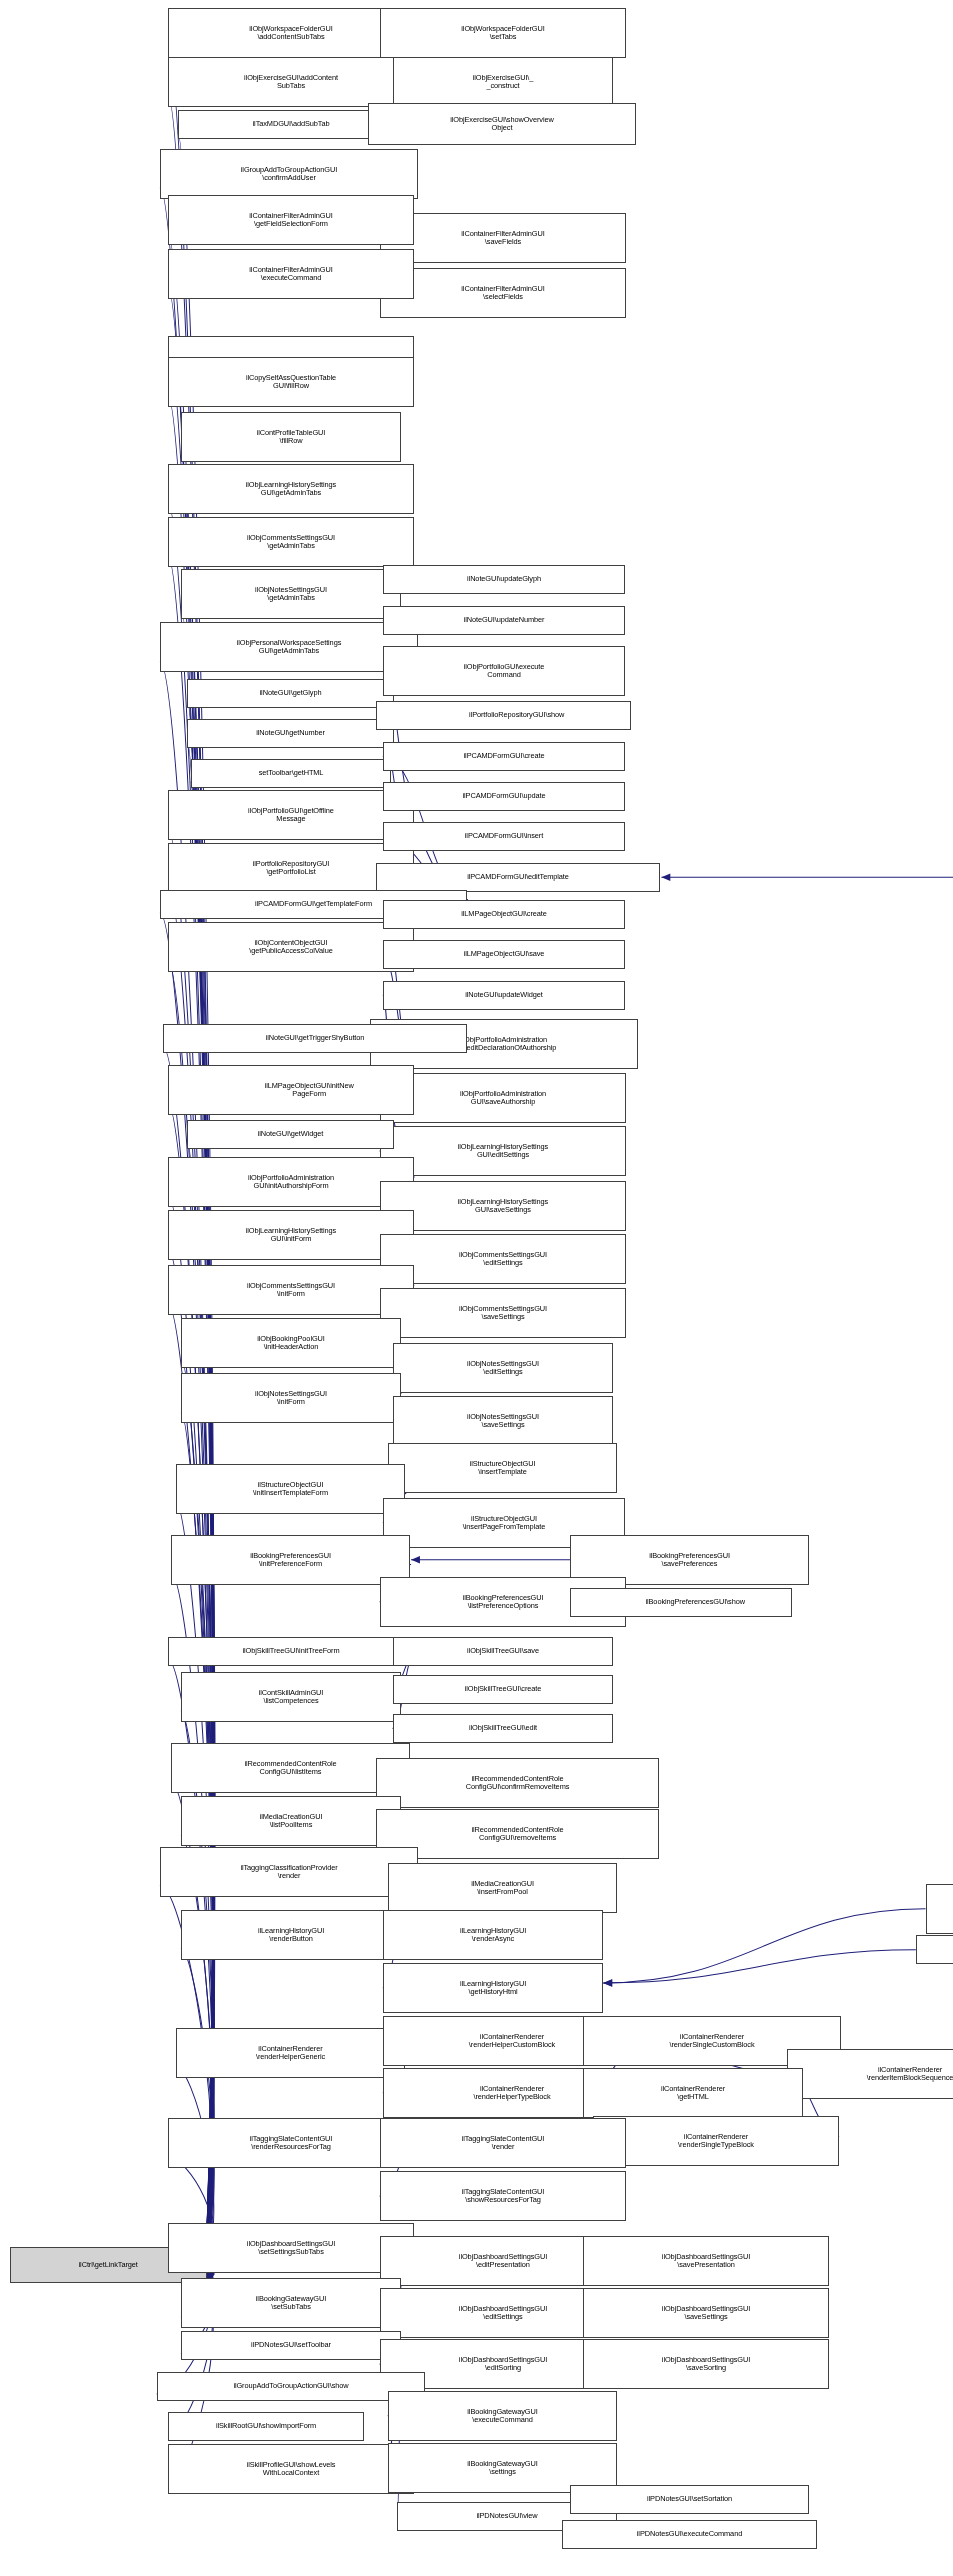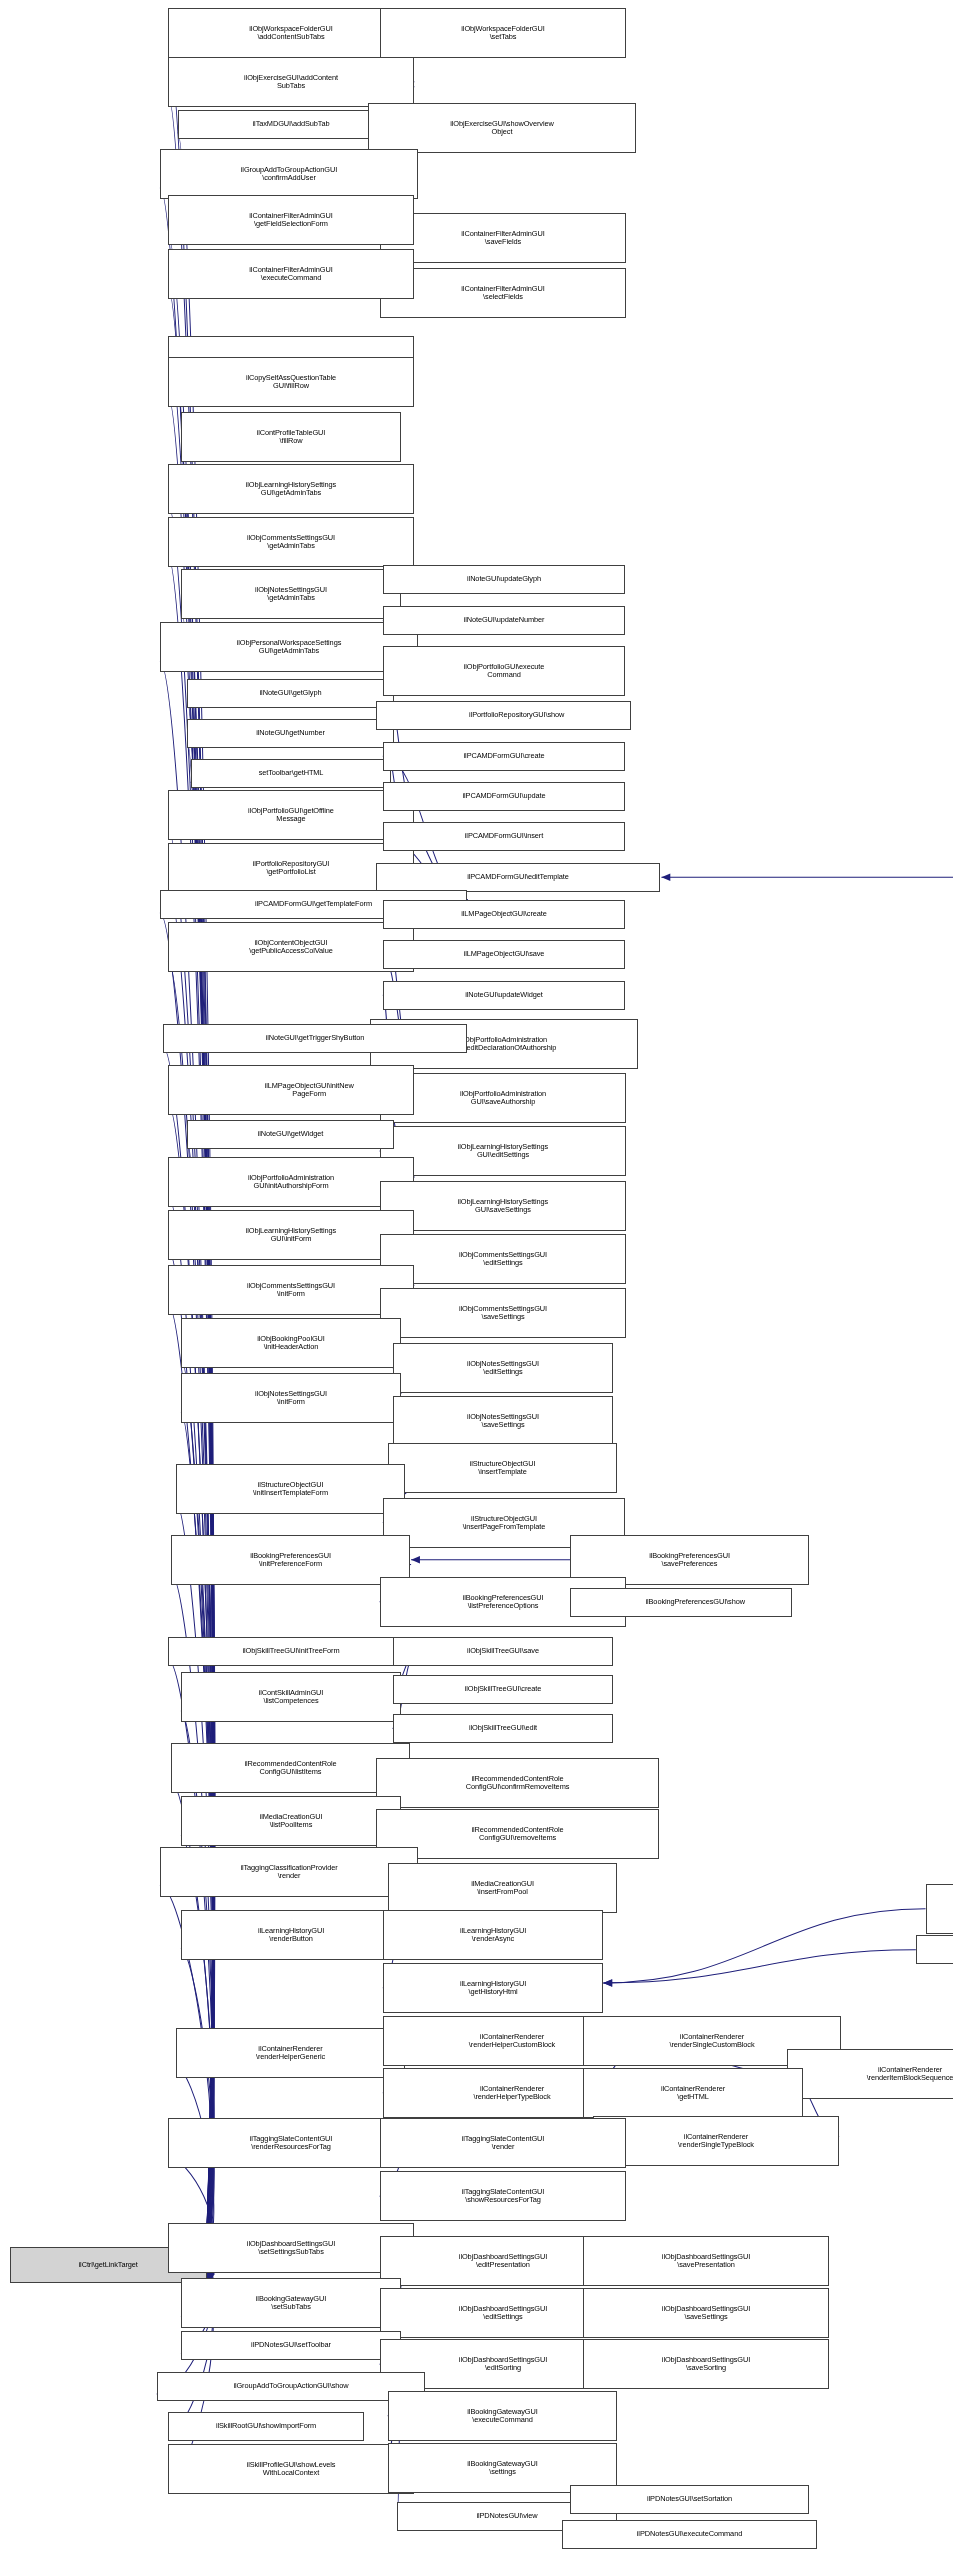--- a/index.html
+++ b/index.html
@@ -263,22 +263,24 @@
       <path d="M 696 3138 C 727.05 3138 733.95 3122 765 3122" stroke="#1f1f7a" stroke-width="1.25" fill="none"></path>
       <polygon points="765,3122 754,3126.6 754,3117.4" fill="#1f1f7a"></polygon>
     </svg>
 <div class="node root" style="left: 9.7px; top: 2247px; width: 197px; height: 36px;">ilCtrl\getLinkTarget</div>
     <div class="node" style="left: 168px; top: 8px; width: 246px; height: 50px;">ilObjWorkspaceFolderGUI
 \addContentSubTabs</div>
     <div class="node" style="left: 380px; top: 8px; width: 246px; height: 50px;">ilObjWorkspaceFolderGUI
 \setTabs</div>
     <div class="node" style="left: 168px; top: 57px; width: 246px; height: 50px;">ilObjExerciseGUI\addContent
 SubTabs</div>
+    <div class="node" style="left: 393px; top: 57px; width: 220px; height: 50px;">ilObjExerciseGUI\_
+_construct</div>
     <div class="node" style="left: 178px; top: 110px; width: 226px; height: 29px;">ilTaxMDGUI\addSubTab</div>
-    <div class="node" style="left: 368px; top: 103px; width: 268px; height: 50px;">ilObjExerciseGUI\showOverview
+    <div class="node" style="left: 368px; top: 103px; width: 268px; height: 42px;">ilObjExerciseGUI\showOverview
 Object</div>
     <div class="node" style="left: 160px; top: 149px; width: 258px; height: 50px;">ilGroupAddToGroupActionGUI
 \confirmAddUser</div>
     <div class="node" style="left: 380px; top: 213px; width: 246px; height: 50px;">ilContainerFilterAdminGUI
 \saveFields</div>
     <div class="node" style="left: 168px; top: 195px; width: 246px; height: 50px;">ilContainerFilterAdminGUI
 \getFieldSelectionForm</div>
     <div class="node" style="left: 380px; top: 268px; width: 246px; height: 50px;">ilContainerFilterAdminGUI
 \selectFields</div>
     <div class="node" style="left: 168px; top: 249px; width: 246px; height: 50px;">ilContainerFilterAdminGUI

